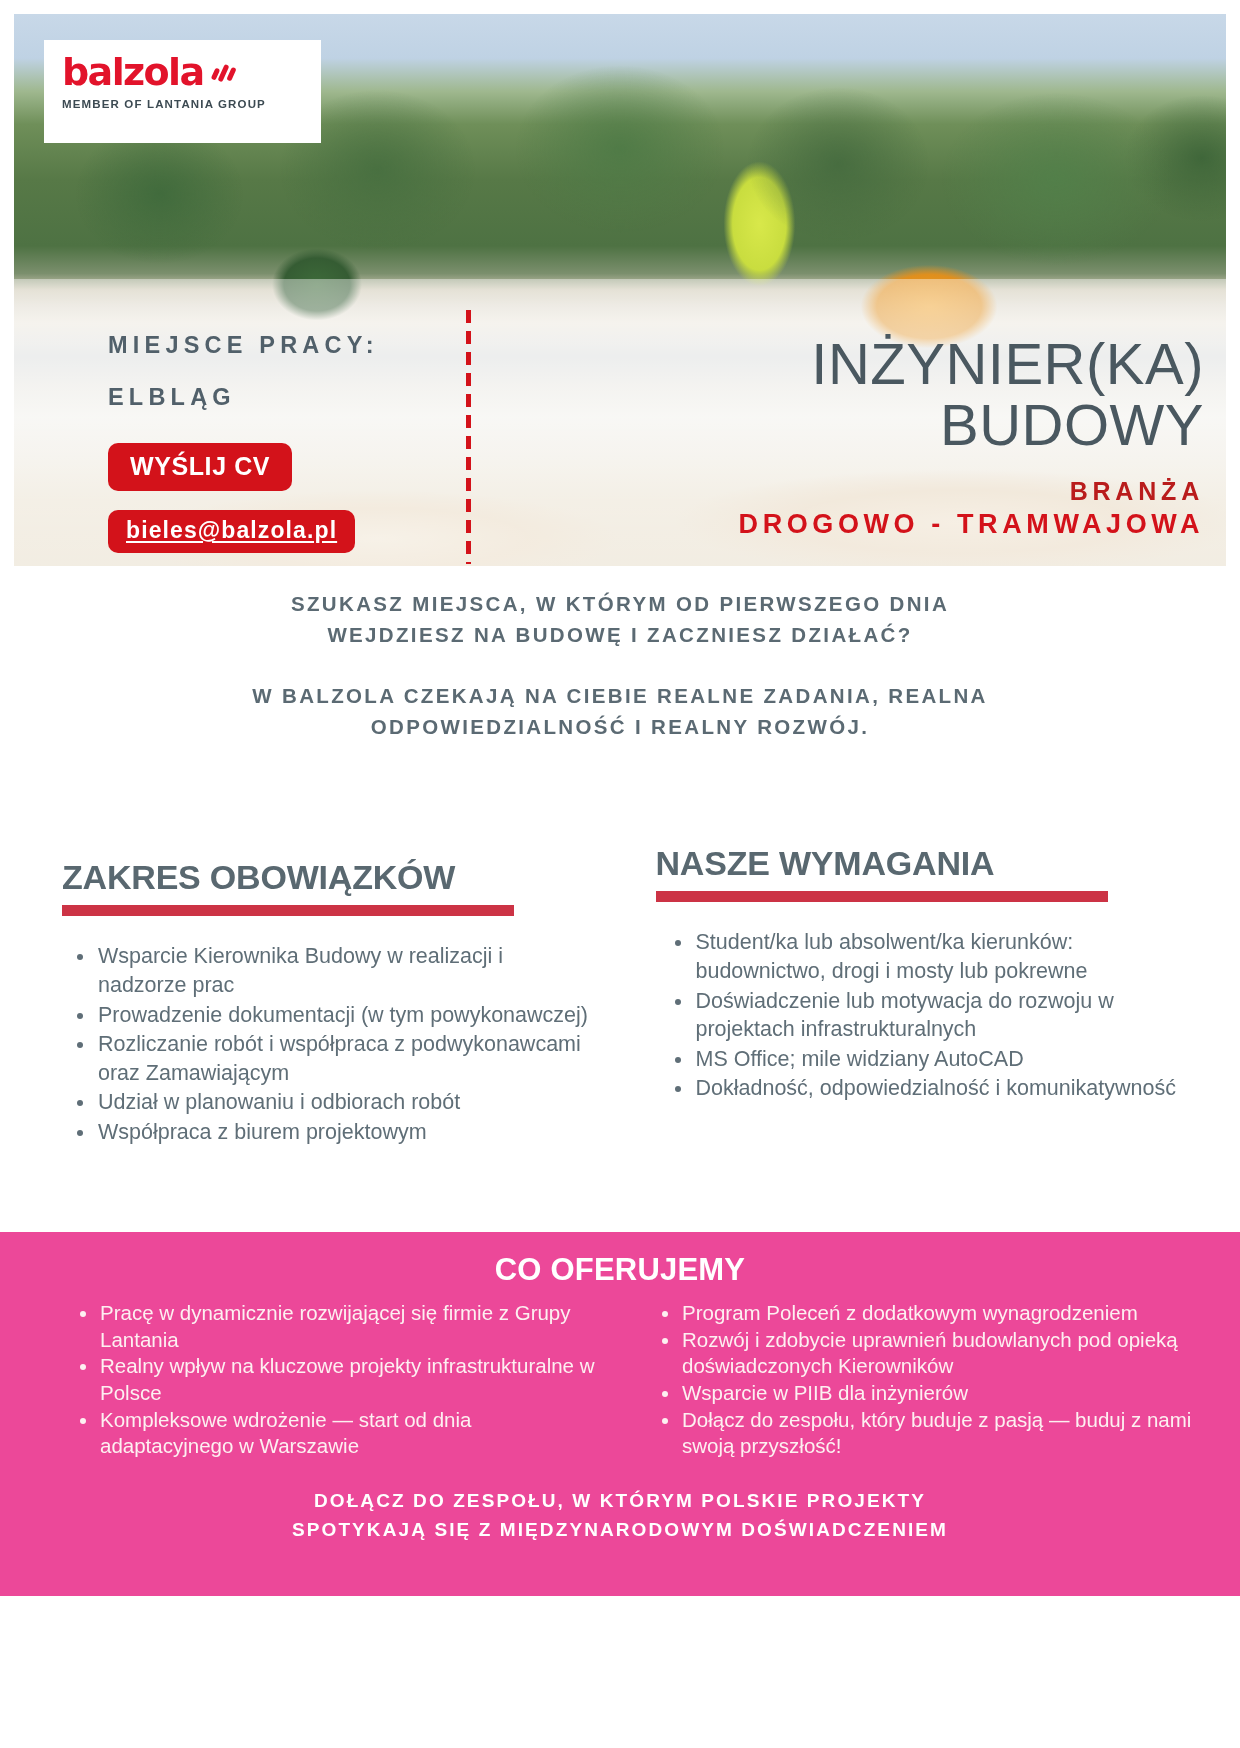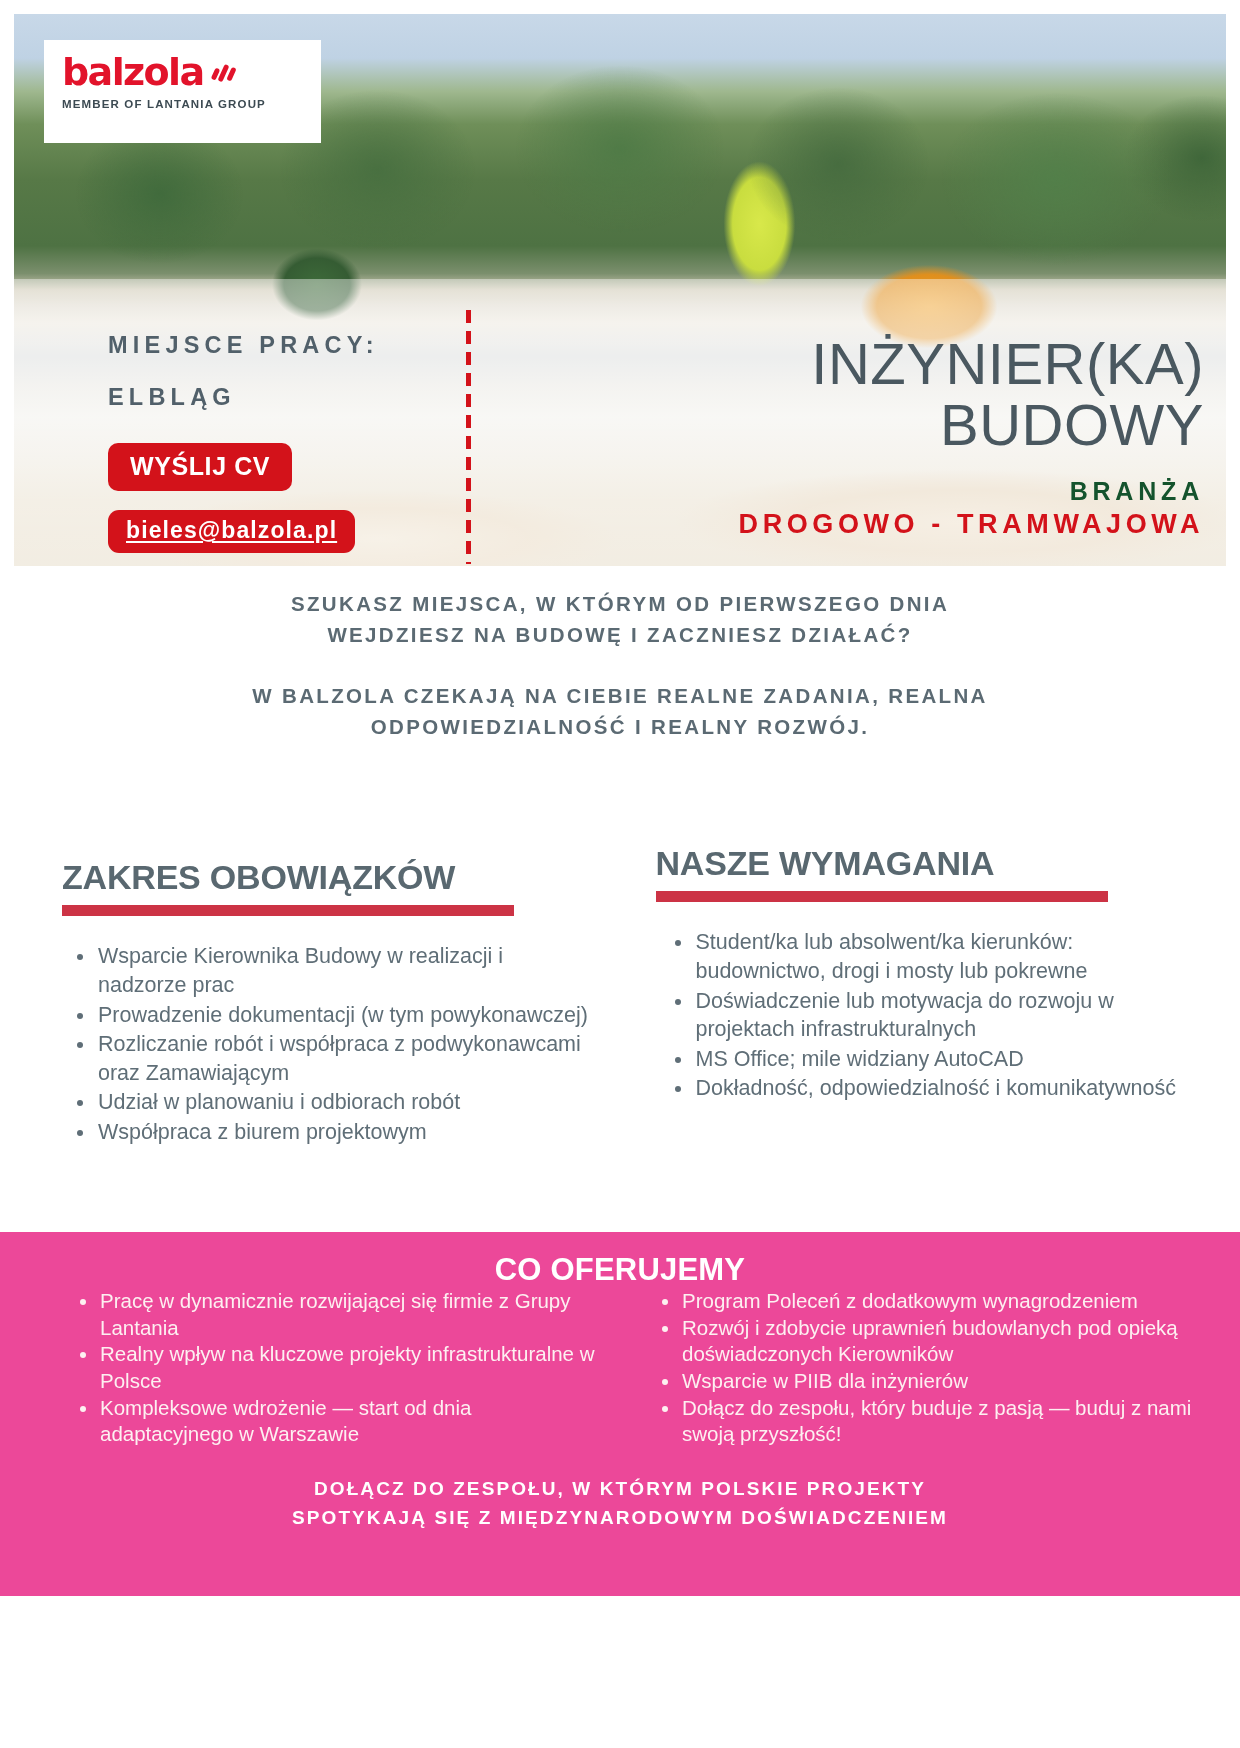--- a/index.html
+++ b/index.html
@@ -159,21 +159,20 @@
     letter-spacing: .6px;
   }
   .btn-mail {
     margin-top: 19px;
     padding: 7px 18px 9px 18px;
     font-size: 23px;
     letter-spacing: 1.1px;
     text-decoration: underline;
     text-underline-offset: 3px;
     display: inline-block;
-    border-radius: 11px;
   }
 
   
   .hero-divider {
     position: absolute;
     left: 452px;
     top: 296px;
     width: 5px;
     height: 254px;
     background-image: linear-gradient(#d3121a 62%, rgba(255,255,255,0) 0%);
@@ -195,21 +194,21 @@
     letter-spacing: .5px;
     color: #4a5860;
     line-height: 1.05;
     font-family: "Liberation Sans", sans-serif;
   }
   .branza {
     margin-top: 20px;
     font-size: 25px;
     font-weight: 700;
     letter-spacing: 4.8px;
-    color: #14532d;
+    color: #b91c1c;
     line-height: 1.25;
   }
   .branza-2 {
     font-size: 27px;
     font-weight: 700;
     letter-spacing: 4.6px;
     color: #d3121a;
     line-height: 1.3;
   }
 
@@ -291,20 +290,21 @@
   .offer-title {
     text-align: center;
     font-size: 31px;
     font-weight: 700;
     color: #ffffff;
     padding-top: 20px;
     letter-spacing: .2px;
   }
   .offer-cols {
     display: flex;
+    margin-top: 12px;
   }
   .offer-col { flex: 1; }
   .offer-col.left  { padding-left: 62px; padding-right: 18px; }
   .offer-col.right { padding-left: 16px; padding-right: 48px; }
 
   ul.offer-bullets {
     list-style: none;
     padding-left: 38px;
   }
   ul.offer-bullets li {

